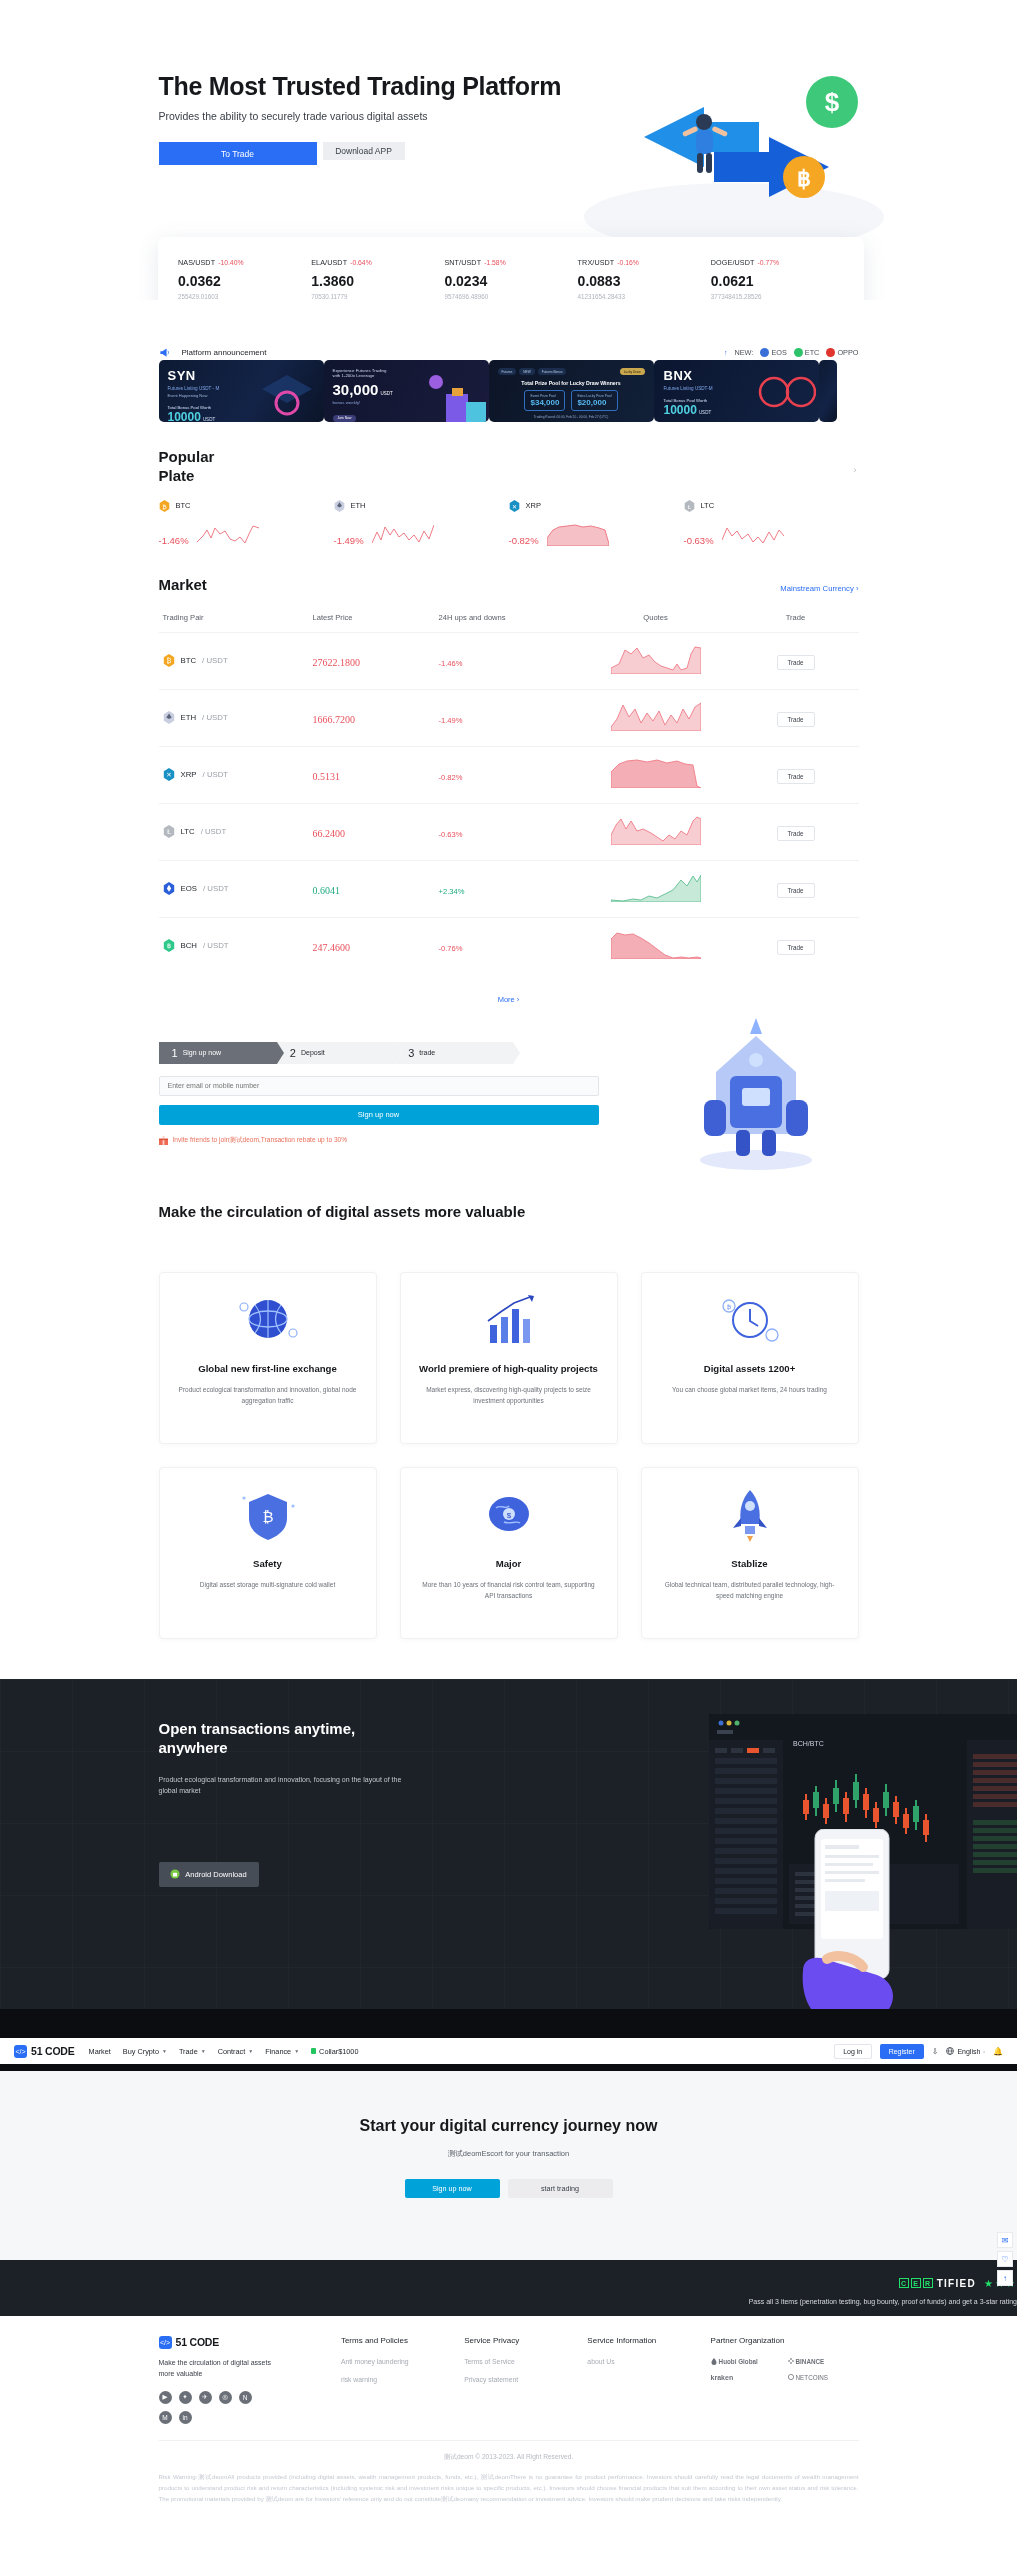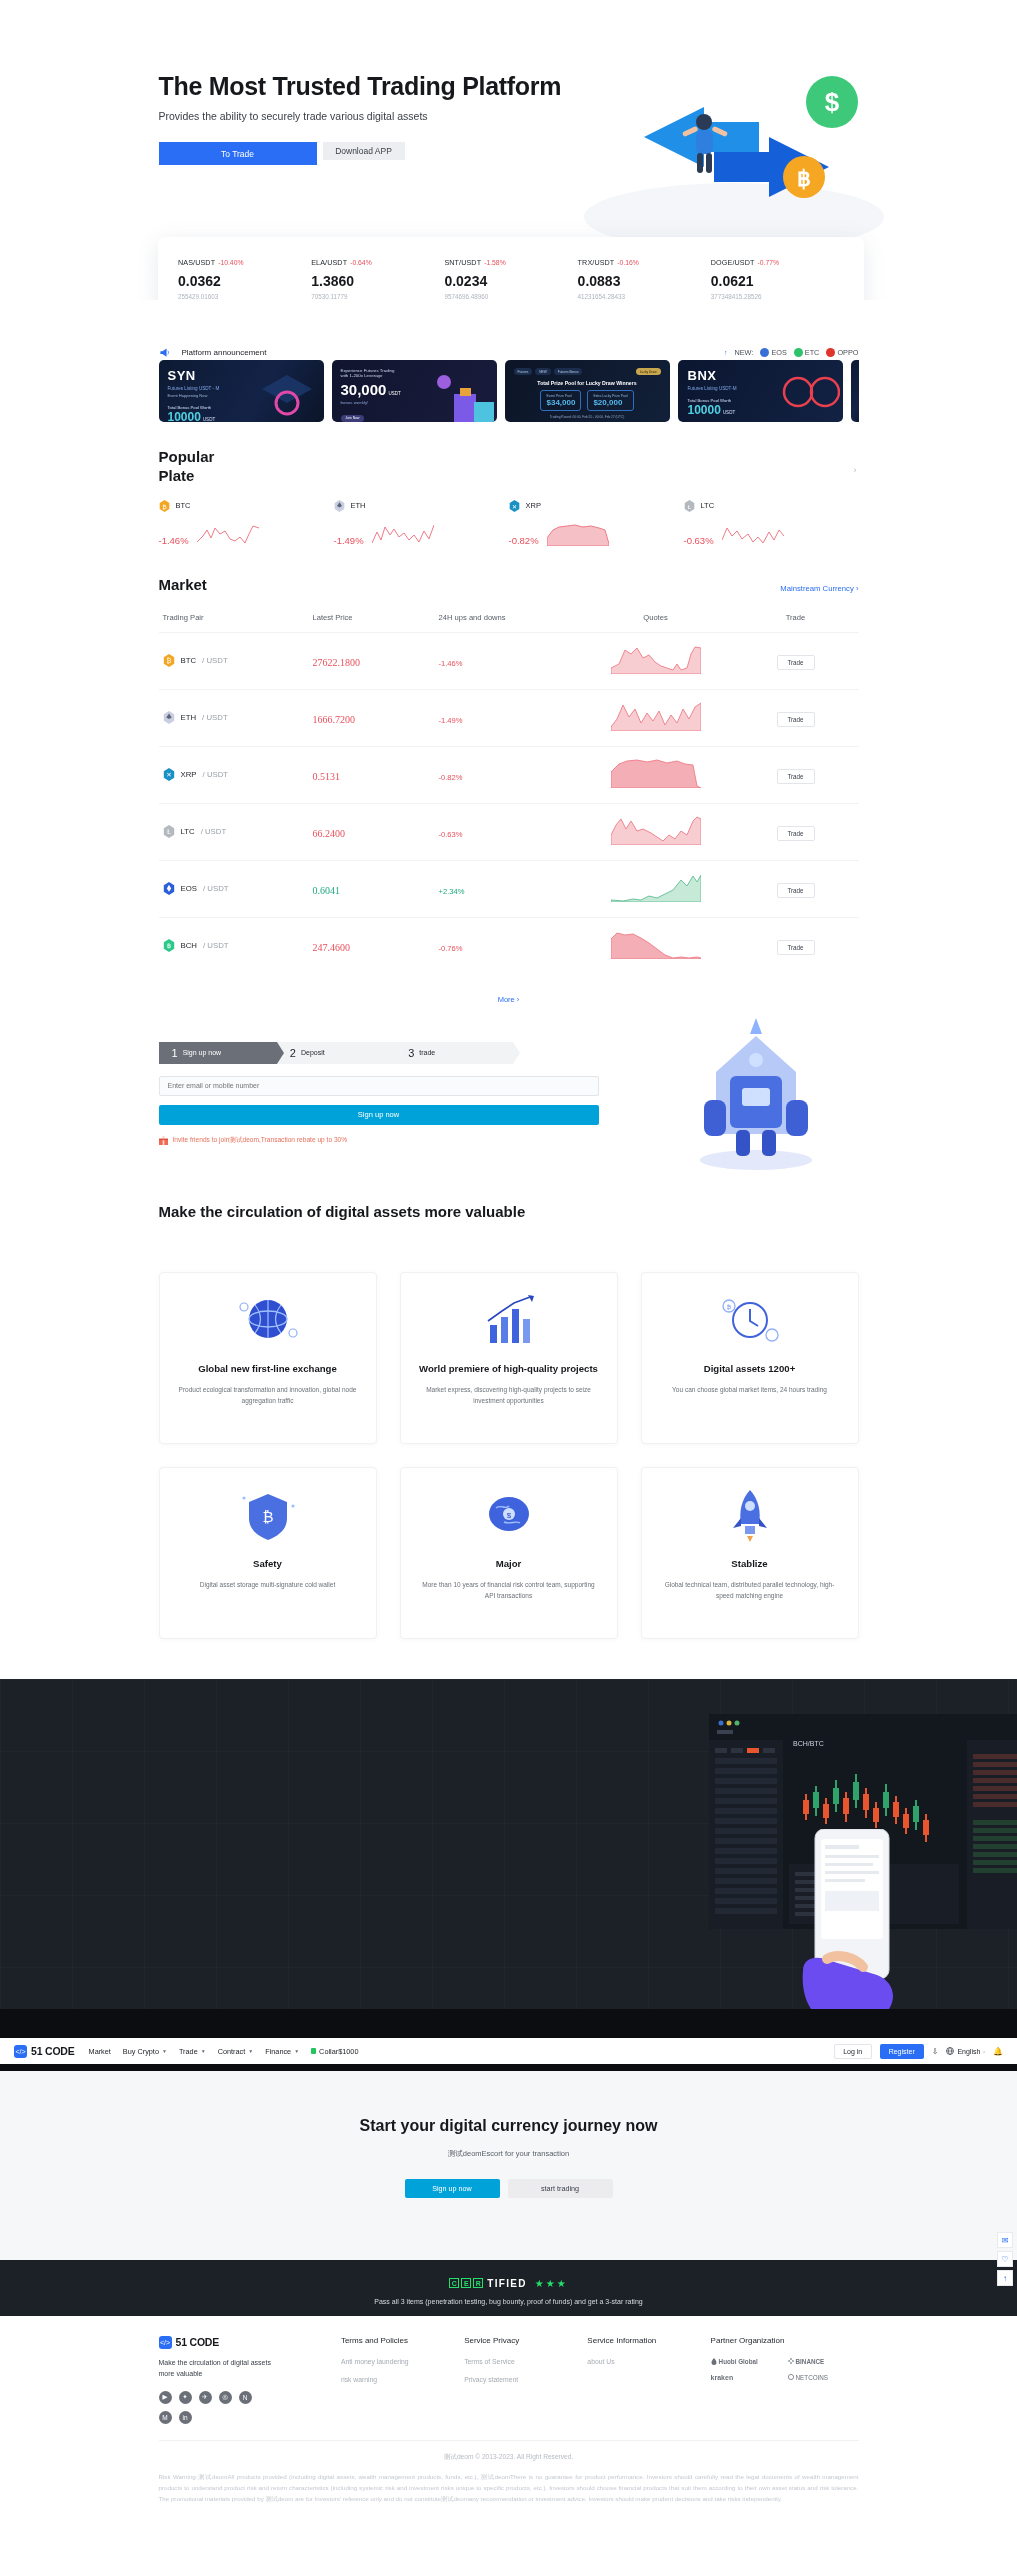--- a/index.html
+++ b/index.html
@@ -72,21 +72,21 @@
   .ann-left { display: flex; align-items: center; gap: 12px; }
   .ann-icon { width: 11px; height: 11px; color: #2a6ef5; }
   .ann-text { font-size: 8px; color: #23262c; }
   .ann-right { margin-left: auto; display: flex; align-items: center; gap: 7px; font-size: 7.3px; color: #4a4f57;}
   .ann-up { color: #2a6ef5; font-size: 7px; }
   .coin-dot { width: 9px; height: 9px; border-radius: 50%; display:inline-block; margin-right: 2px; vertical-align: -1px;}
   .ann-chip { display: flex; align-items: center; }
 
   
   .banners {
-    width: 700px; margin: 8px auto 0; display: flex; gap: 8px; overflow: hidden;
+    width: 700px; margin: 8px auto 0; display: flex; overflow: hidden;
   }
   .banner {
     width: 165px; height: 62px; border-radius: 5px; flex-shrink: 0;
     position: relative; overflow: hidden;
     background: linear-gradient(120deg,#0d1a33,#132347 60%,#0b1428);
     color: #fff; padding: 8px 9px;
   }
   .banner.b2 { background: linear-gradient(120deg,#10152e,#1a1b3d); }
   .banner.b3 { background: linear-gradient(120deg,#0d1527,#112038); }
   .banner.b4 { background: linear-gradient(120deg,#0b1630,#122243); padding-left: 10px; }
@@ -267,21 +267,21 @@
     width: 95px; height: 19px; background: #00a3d9; color: #fff; font-size: 7.2px;
     border: none; cursor: pointer; border-radius: 2px;
   }
   .cta-ghost {
     width: 105px; height: 19px; background: #ececee; color: #3b4049; font-size: 7.2px;
     border: none; cursor: pointer; border-radius: 2px;
   }
 
   
   .cert {
-    width: 1017px; background: #1c2027; padding: 12px 0 11px; text-align: center;
+    width: 1017px; background: #1c2027; padding: 12px 0 11px; text-align: right;
   }
   .cert-logo { display: inline-flex; align-items: center; gap: 4px; }
   .cert-cer { display:flex; gap:2px; }
   .cer-box {
     width: 10px; height: 10px; border: 1.4px solid #22e06a; color: #22e06a;
     font-size: 7px; font-weight: bold; display: flex; align-items: center; justify-content: center;
   }
   .cert-tified { font-size: 10px; font-weight: bold; color: #fff; letter-spacing: 1.3px; }
   .cert-stars { color: #22e06a; font-size: 10px; letter-spacing: 2px; margin-left: 4px; }
   .cert-sub { font-size: 7px; color: #d6dae0; margin-top: 8px; }
@@ -785,20 +785,31 @@
             </svg>
           </div>
         <h3>Stablize</h3>
         <p>Global technical team, distributed parallel technology, high-speed matching engine</p>
       </div>
     </div>
   </section>
 
   <section class="dark-sec">
     <div class="dark-grid"></div>
+    <div class="dark-inner">
+      <h2>Open transactions anytime, anywhere</h2>
+      <p>Product ecological transformation and innovation, focusing on the layout of the global market</p>
+      <button class="dl-btn">
+        <svg width="10" height="10" viewBox="0 0 12 12">
+            <circle cx="6" cy="6" r="5.5" fill="#7ac943"></circle>
+            <rect x="3.5" y="4.5" width="5" height="4.5" rx="1" fill="#fff"></rect>
+          </svg>
+        <span>Android Download</span>
+      </button>
+    </div>
     <div class="trade-ui">
       <svg width="350" height="215" viewBox="0 0 350 215">
         <rect width="350" height="215" fill="#13171e"></rect>
         <circle cx="12" cy="9" r="2.5" fill="#3d6fd0"></circle>
           <circle cx="20" cy="9" r="2.5" fill="#d8b53c"></circle>
           <circle cx="28" cy="9" r="2.5" fill="#4fb36b"></circle>
         <rect x="8" y="16" width="16" height="4" fill="#3a4250"></rect>
         <rect x="0" y="26" width="74" height="189" fill="#181d26"></rect>
         <g fill="#2c333f">
           <rect x="6" y="34" width="12" height="5"></rect>

